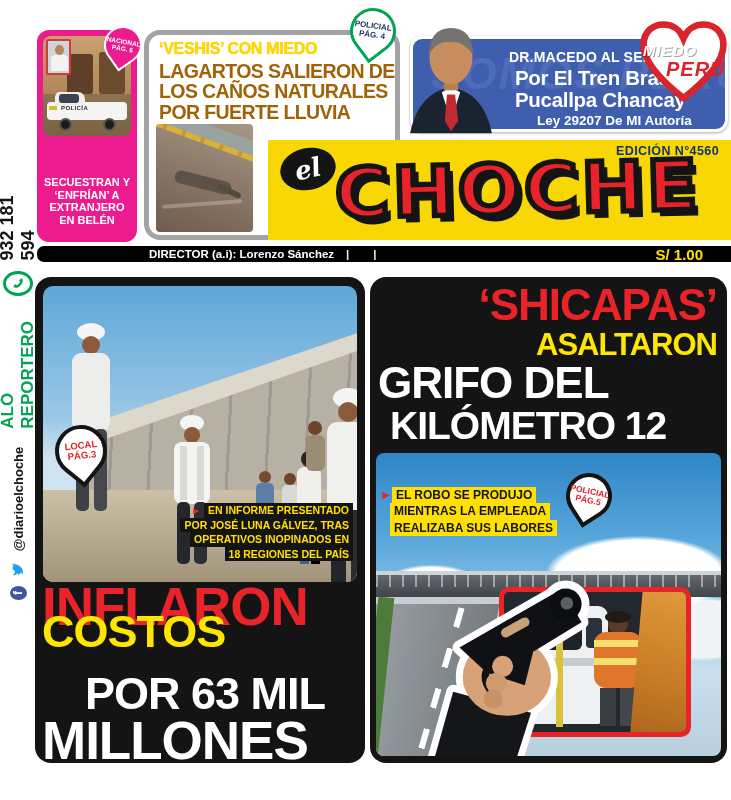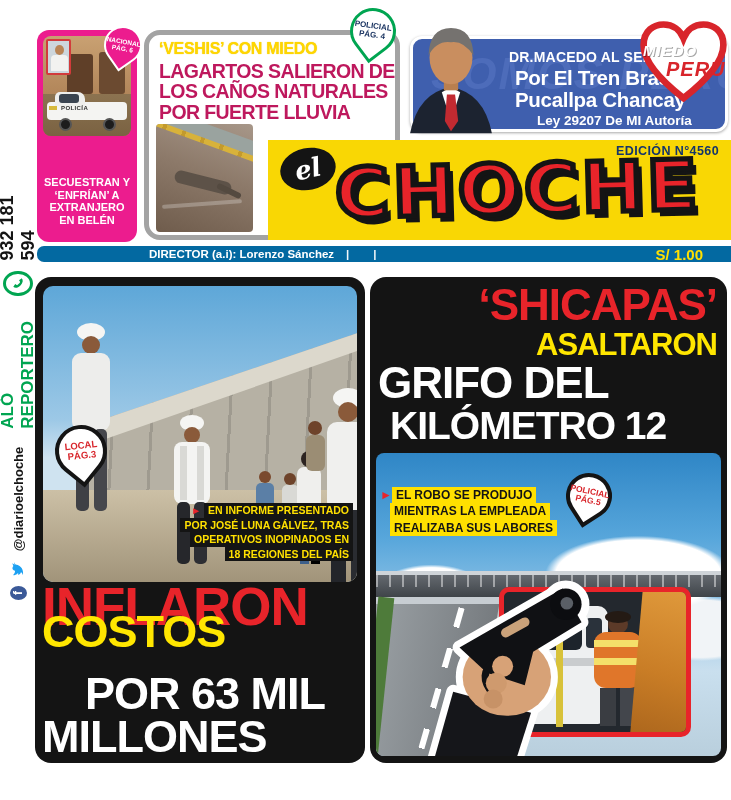--- a/index.html
+++ b/index.html
@@ -74,21 +74,21 @@
           <span class="stripline">NACIONAL</span>
           <span class="stripline">PÁG. 6</span>
         </div>
       </div>
     </div>
     <div class="abs b" style="left:4px;top:146px;width:92px;text-align:center;font-size:11px;line-height:1.15;color:#fff;">SECUESTRAN Y ‘ENFRÍAN’ A EXTRANJERO EN BELÉN</div>
   </div>
 
   <div class="abs" style="left:144px;top:30px;width:256px;height:210px;background:#fff;border:5px solid #a3a3a3;border-radius:16px;box-sizing:border-box;z-index:4;">
     <div class="abs b" style="left:10px;top:5px;font-size:16px;color:#ffd600;letter-spacing:-.3px;text-shadow:0 0 1px #e8c400;">‘VESHIS’ CON MIEDO</div>
-    <div class="abs b" style="left:10px;top:26px;font-size:19.5px;line-height:1.05;color:#be185d;letter-spacing:-.6px;">
+    <div class="abs b" style="left:10px;top:26px;font-size:19.5px;line-height:1.05;color:#a16207;letter-spacing:-.6px;">
       <span class="stripline">LAGARTOS SALIERON DE</span>
       <span class="stripline">LOS CAÑOS NATURALES</span>
       <span class="stripline">POR FUERTE LLUVIA</span>
     </div>
 
     <div class="abs" style="left:7px;top:89px;width:97px;height:108px;border-radius:4px;overflow:hidden;background:linear-gradient(200deg,#a79789 0%,#8d7a6a 45%,#6f5c4c 100%);">
       <div class="abs" style="left:-12px;top:16px;width:150px;height:9px;background:repeating-linear-gradient(90deg,#d8b23a 0 16px,#c39a2c 16px 20px);transform:rotate(20deg);"></div>
       <div class="abs" style="left:-10px;top:2px;width:130px;height:14px;background:#9aa39f;transform:rotate(20deg);"></div>
       <div class="abs" style="left:18px;top:52px;width:58px;height:13px;background:#5d5248;border-radius:8px;transform:rotate(14deg);"></div>
       <div class="abs" style="left:60px;top:64px;width:26px;height:6px;background:#544a40;border-radius:4px;transform:rotate(26deg);"></div>
@@ -137,21 +137,21 @@
   <div class="abs" style="left:268px;top:140px;width:463px;height:100px;background:#f9d704;z-index:5;">
     <div class="abs b" style="right:12px;top:4px;font-size:12.5px;color:#14356b;letter-spacing:.4px;">EDICIÓN N°4560</div>
     <div class="abs" style="left:12px;top:8px;width:56px;height:42px;background:#141414;border-radius:50%;transform:rotate(-12deg);display:flex;align-items:center;justify-content:center;">
       <span class="b" style="font-family:'DejaVu Serif',serif;font-style:italic;font-size:26px;color:#fff;">el</span>
     </div>
     <div class="abs b" style="left:66px;top:14px;font-family:'DejaVu Sans',sans-serif;font-size:66px;color:#e8242a;letter-spacing:3px;
                 -webkit-text-stroke:5px #141414;text-shadow:5px 6px 0 #141414;
                 transform:scaleX(1.12) scaleY(1.05) rotate(-1.5deg);transform-origin:left top;white-space:nowrap;">CHOCHE</div>
   </div>
 
-  <div class="abs" style="left:37px;top:246px;width:694px;height:16px;background:#0369a1;border-radius:7px 0 0 7px;display:flex;align-items:center;color:#fff;font-size:11.5px;font-weight:bold;justify-content:flex-end;">
+  <div class="abs" style="left:37px;top:246px;width:694px;height:16px;background:#000000;border-radius:7px 0 0 7px;display:flex;align-items:center;color:#fff;font-size:11.5px;font-weight:bold;justify-content:flex-end;">
     <span style="width:112px;"></span>
     <span>DIRECTOR (a.i): Lorenzo Sánchez</span>
     <span class="sep" style="margin:0 12px;">|</span>
     <span class="sep" style="margin:0 12px;">|</span>
     <span class="b" style="margin-left:auto;margin-right:28px;color:#ffe000;font-size:15px;">S/ 1.00</span>
   </div>
 
   <div class="abs" style="left:35px;top:277px;width:330px;height:486px;background:#141414;border-radius:16px;">
 
     <div class="abs" style="left:8px;top:9px;width:314px;height:296px;border-radius:10px;overflow:hidden;background:linear-gradient(180deg,#5ea7d8 0%,#9cc8e6 45%,#cfe3f0 58%);">
@@ -213,21 +213,21 @@
     <div class="abs yb" style="right:12px;top:226px;width:205px;text-align:right;font-size:10.5px;z-index:3;">
       <span class="stripline"><span style="color:#e8242a;font-size:10px;">►</span> <span class="strip">EN INFORME PRESENTADO</span></span>
       <span class="stripline"><span class="strip">POR JOSÉ LUNA GÁLVEZ, TRAS</span></span>
       <span class="stripline"><span class="strip">OPERATIVOS INOPINADOS EN</span></span>
       <span class="stripline"><span class="strip">18 REGIONES DEL PAÍS</span></span>
     </div>
 
     <div class="hl" style="left:7px;top:303px;font-size:53px;color:#e8242a;">INFLARON</div>
     <div class="hl" style="left:7px;top:332px;font-size:45px;color:#ffe600;">COSTOS</div>
     <div class="hl" style="left:50px;top:394px;font-size:45px;color:#ffffff;">POR 63 MIL</div>
-    <div class="hl" style="left:7px;top:437px;font-size:45px;color:#ffffff;">MILLONES</div>
+    <div class="hl" style="left:7px;top:437px;font-size:53px;color:#ffffff;">MILLONES</div>
   </div>
 
   <div class="abs" style="left:370px;top:277px;width:357px;height:486px;background:#141414;border-radius:16px;">
     <div class="hl" style="right:10px;top:6px;font-size:44px;color:#e8242a;">‘SHICAPAS’</div>
     <div class="hl" style="right:10px;top:52px;font-size:31px;color:#ffe600;">ASALTARON</div>
     <div class="hl" style="left:8px;top:84px;font-size:44px;color:#ffffff;">GRIFO DEL</div>
     <div class="hl" style="left:20px;top:129px;font-size:39px;color:#ffffff;">KILÓMETRO 12</div>
 
     <div class="abs" style="left:6px;top:176px;width:345px;height:303px;border-radius:8px;overflow:hidden;
            background:

